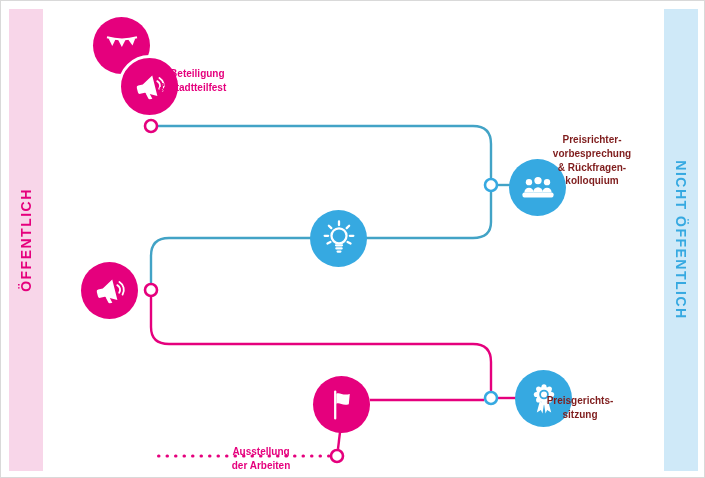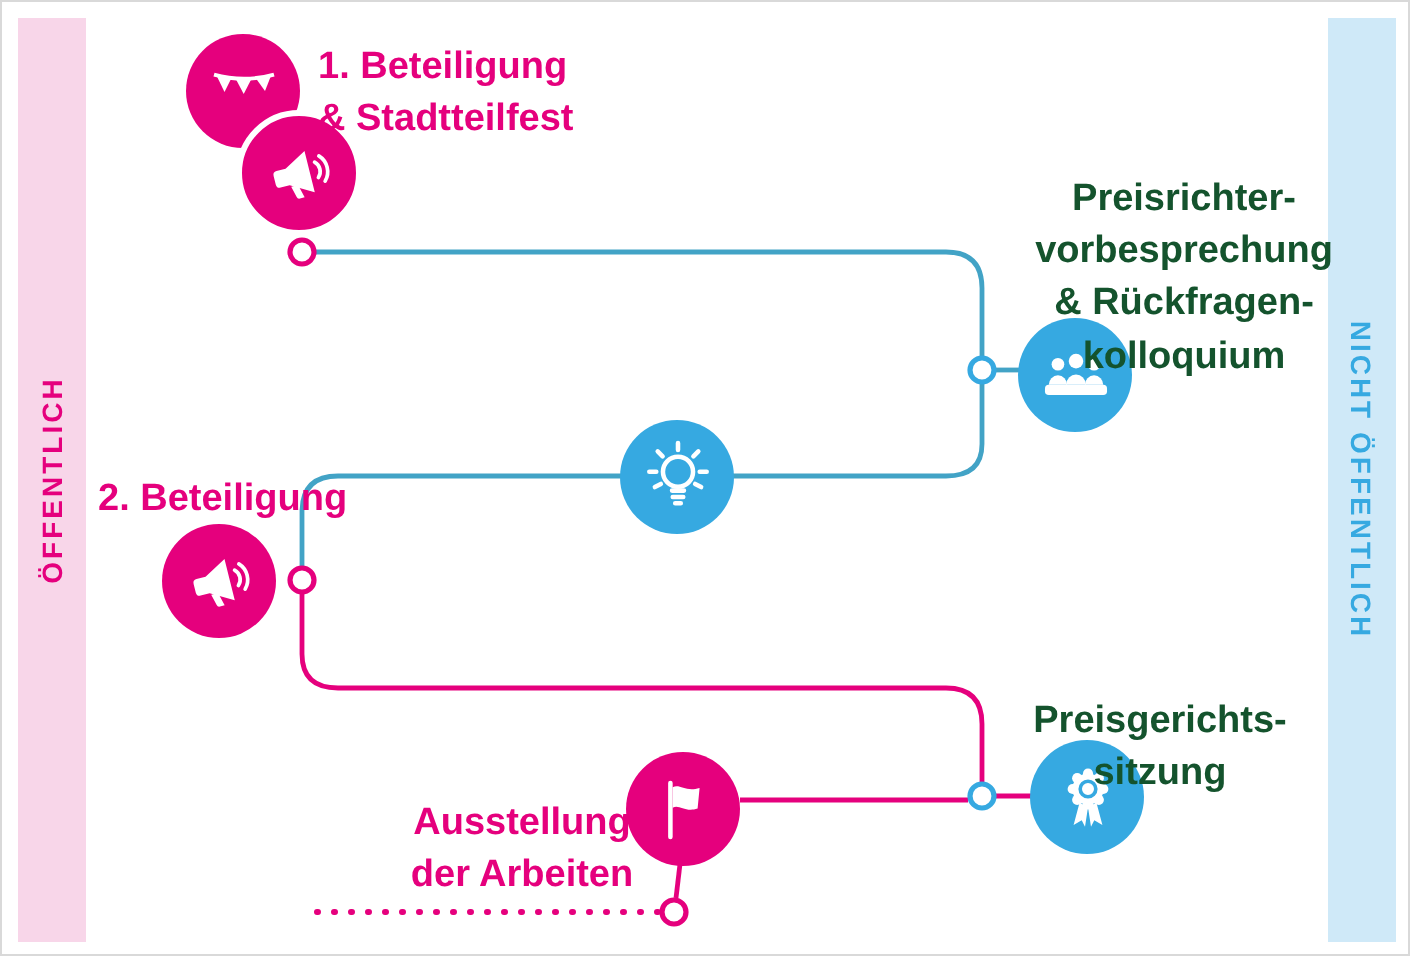--- a/index.html
+++ b/index.html
@@ -44,25 +44,26 @@
     display:flex; align-items:center; justify-content:center; z-index:2;
   }
   .node-pink{ background:#e5007d; }
   .node-blue{ background:#36a9e1; }
   .node.rimmed{ width:63px; height:63px; border:3px solid #ffffff; z-index:3; }
   .node svg{ display:block; }
 
   
   .lbl{
     position:absolute; z-index:4;
-    font-weight:bold; font-size:19px; line-height:1.38;
+    font-weight:bold; font-size:10px; line-height:1.38;
     white-space:pre-line;
+    margin-top:46px;
   }
   .lbl-pink{ color:#e5007d; }
-  .lbl-blue{ color:#14532d; }
+  .lbl-blue{ color:#7f1d1d; }
   .center{ transform:translateX(-50%); text-align:center; }
 </style>
 </head>
 <body>
 
 <div class="stage">
 
   <div class="band band-left">
     <span class="vlabel">ÖFFENTLICH</span>
   </div>
@@ -165,21 +166,20 @@
 
   <div class="lbl lbl-pink" style="left:158px; top:20px;">1. Beteiligung
 &amp; Stadtteilfest</div>
 
   <div class="lbl lbl-blue center" style="left:591px; top:86px;">Preisrichter-
 vorbesprechung
 &amp; Rückfragen-
 kolloquium</div>
 
 
-  <div class="lbl lbl-pink" style="left:48px; top:236px;">2. Beteiligung</div>
 
   <div class="lbl lbl-pink center" style="left:260px; top:398px;">Ausstellung
 der Arbeiten</div>
 
   <div class="lbl lbl-blue center" style="left:579px; top:347px;">Preisgerichts-
 sitzung</div>
 
 </div>
 
 </body></html>

